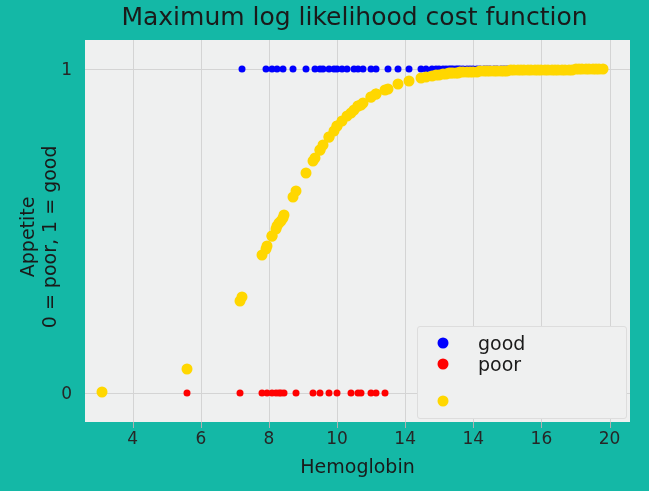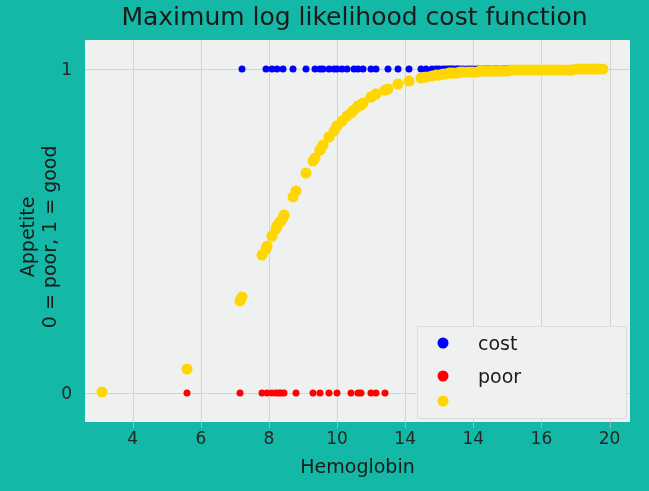--- a/index.html
+++ b/index.html
@@ -397,23 +397,23 @@
   <div id="xlabel">Hemoglobin</div>
 
   <div id="ylabel">
     <div>Appetite</div>
     <div>0 = poor, 1 = good</div>
   </div>
 
   <div id="legend">
       <div class="legend-row" style="top: 2px;">
         <span class="legend-marker" style="background: rgb(0, 0, 255);"></span>
-        <span class="legend-text">cost</span>
-      </div>
-      <div class="legend-row" style="top: 35px;">
+        <span class="legend-text">good</span>
+      </div>
+      <div class="legend-row" style="top: 23px;">
         <span class="legend-marker" style="background: rgb(255, 0, 0);"></span>
         <span class="legend-text">poor</span>
       </div>
       <div class="legend-row" style="top: 60px;">
         <span class="legend-marker" style="background: rgb(255, 215, 0);"></span>
       </div>
     </div>
 
 </div>
 

